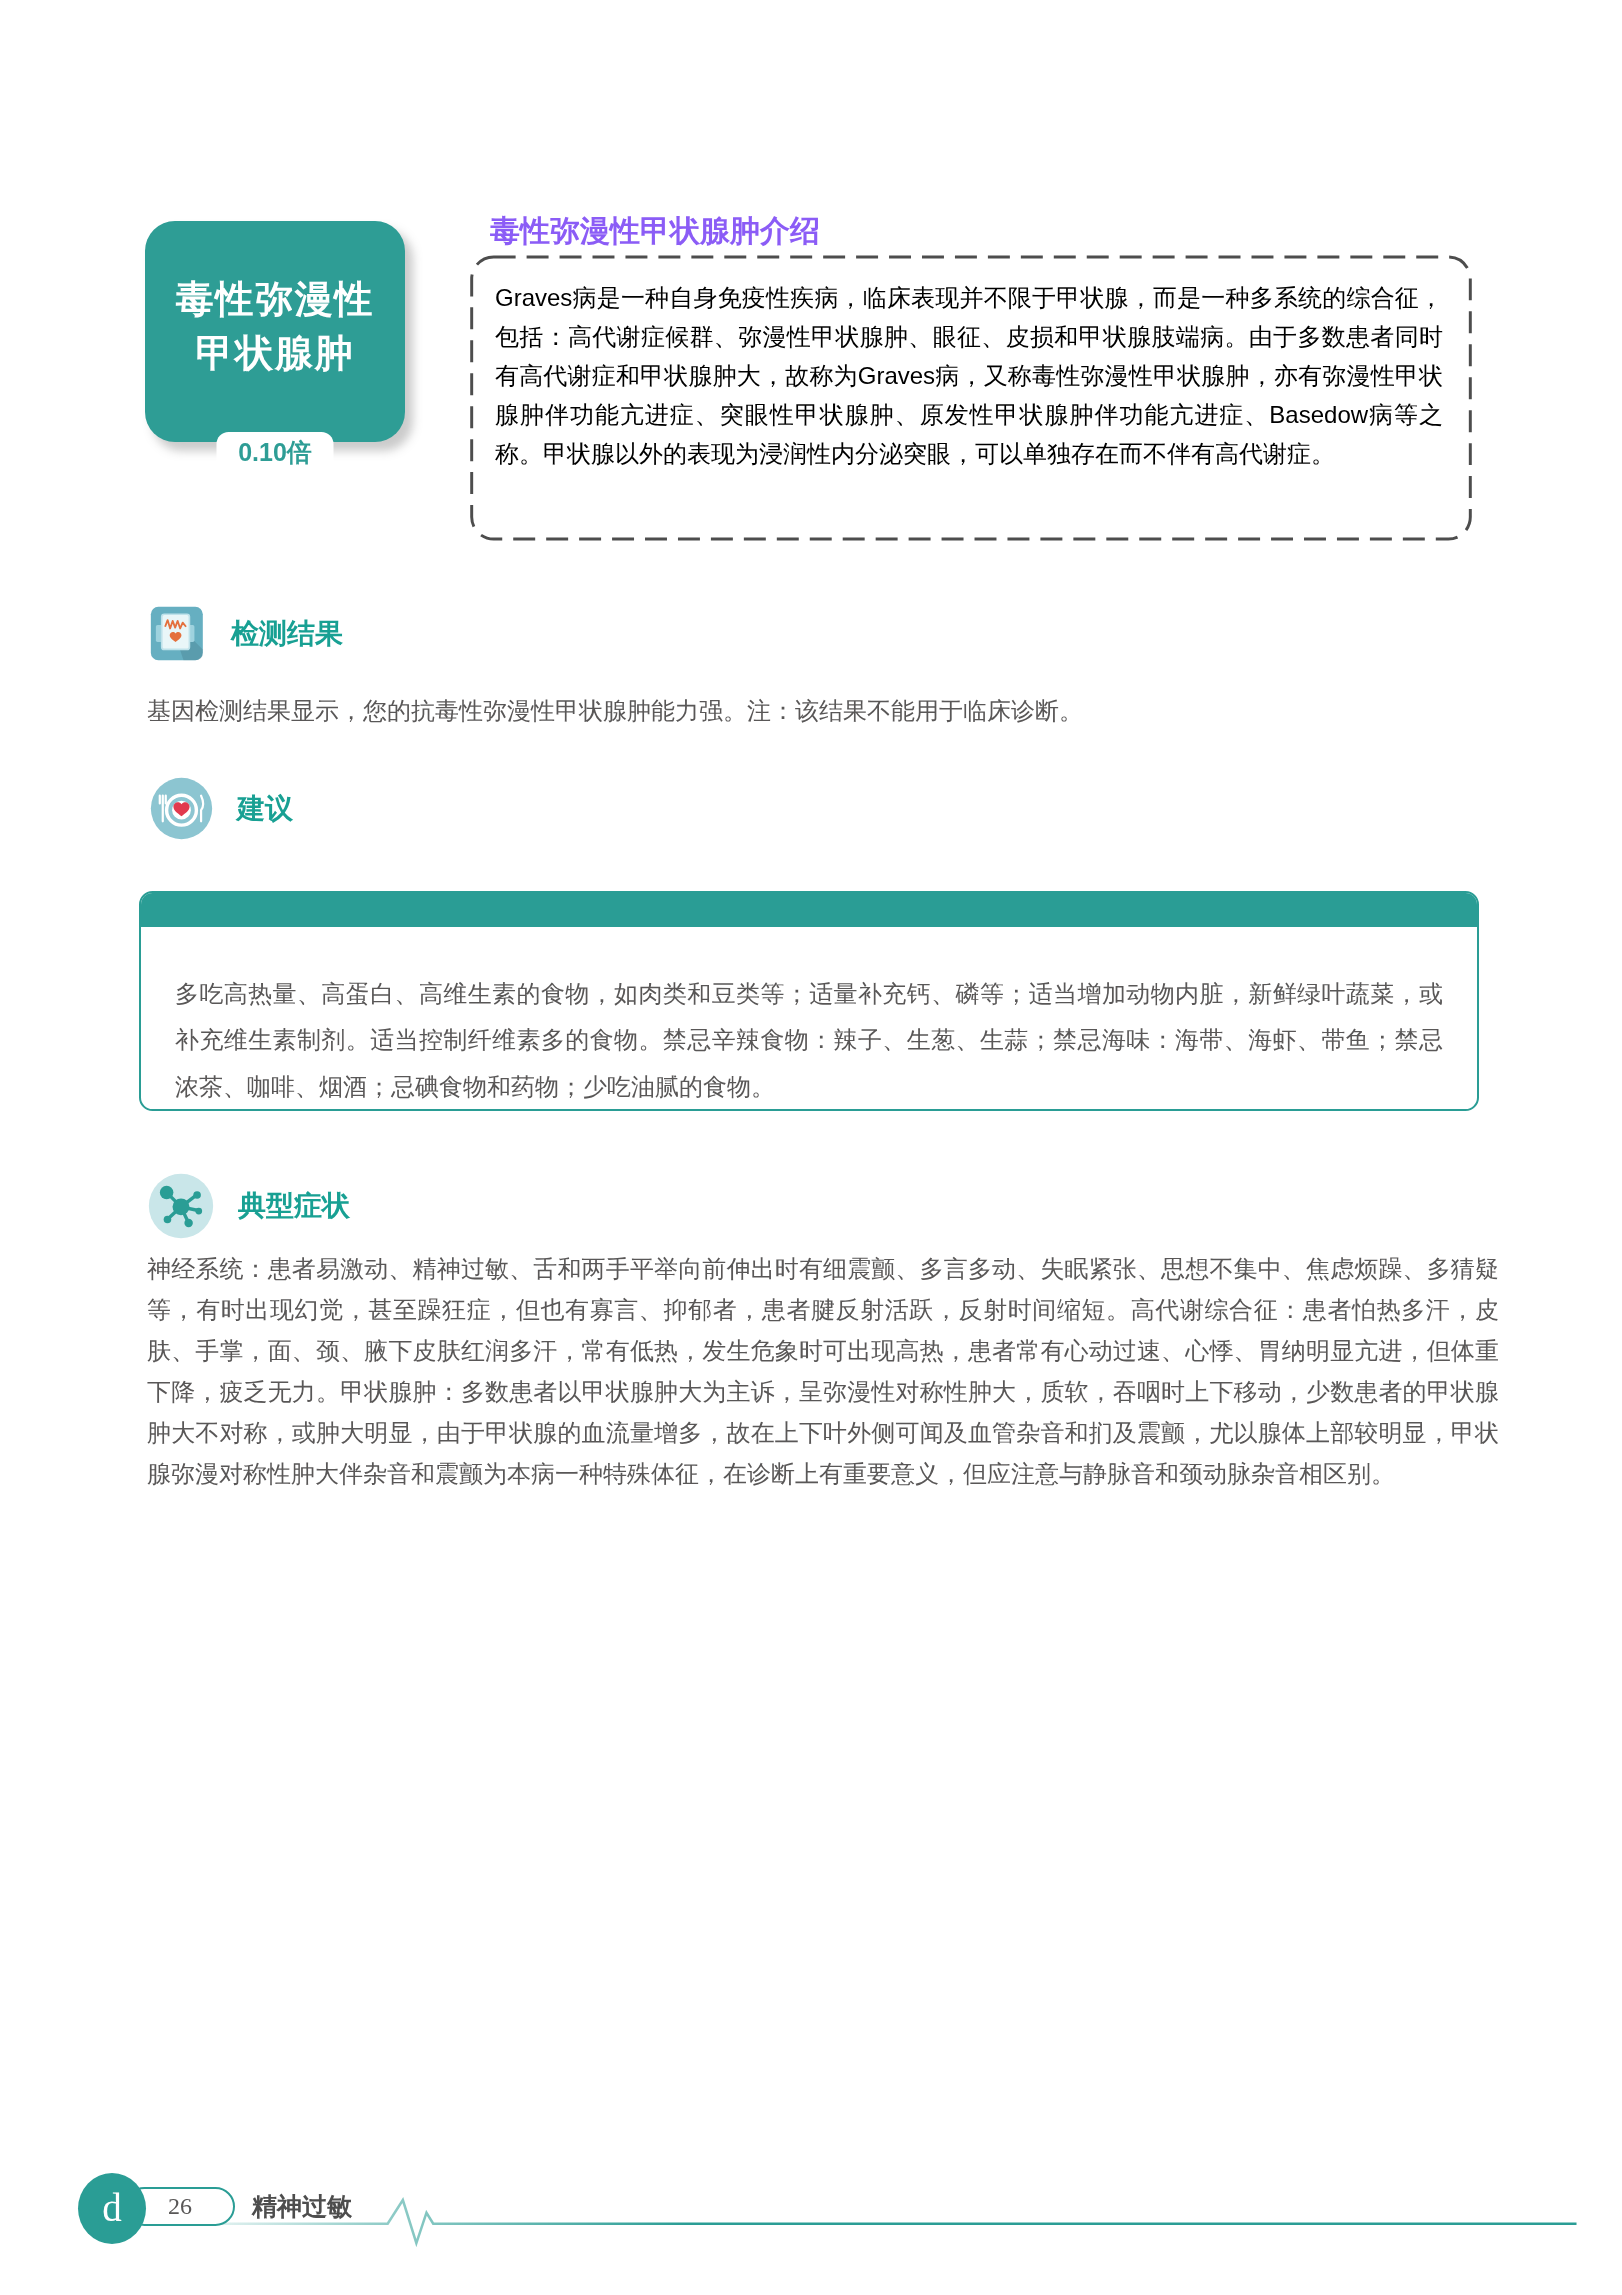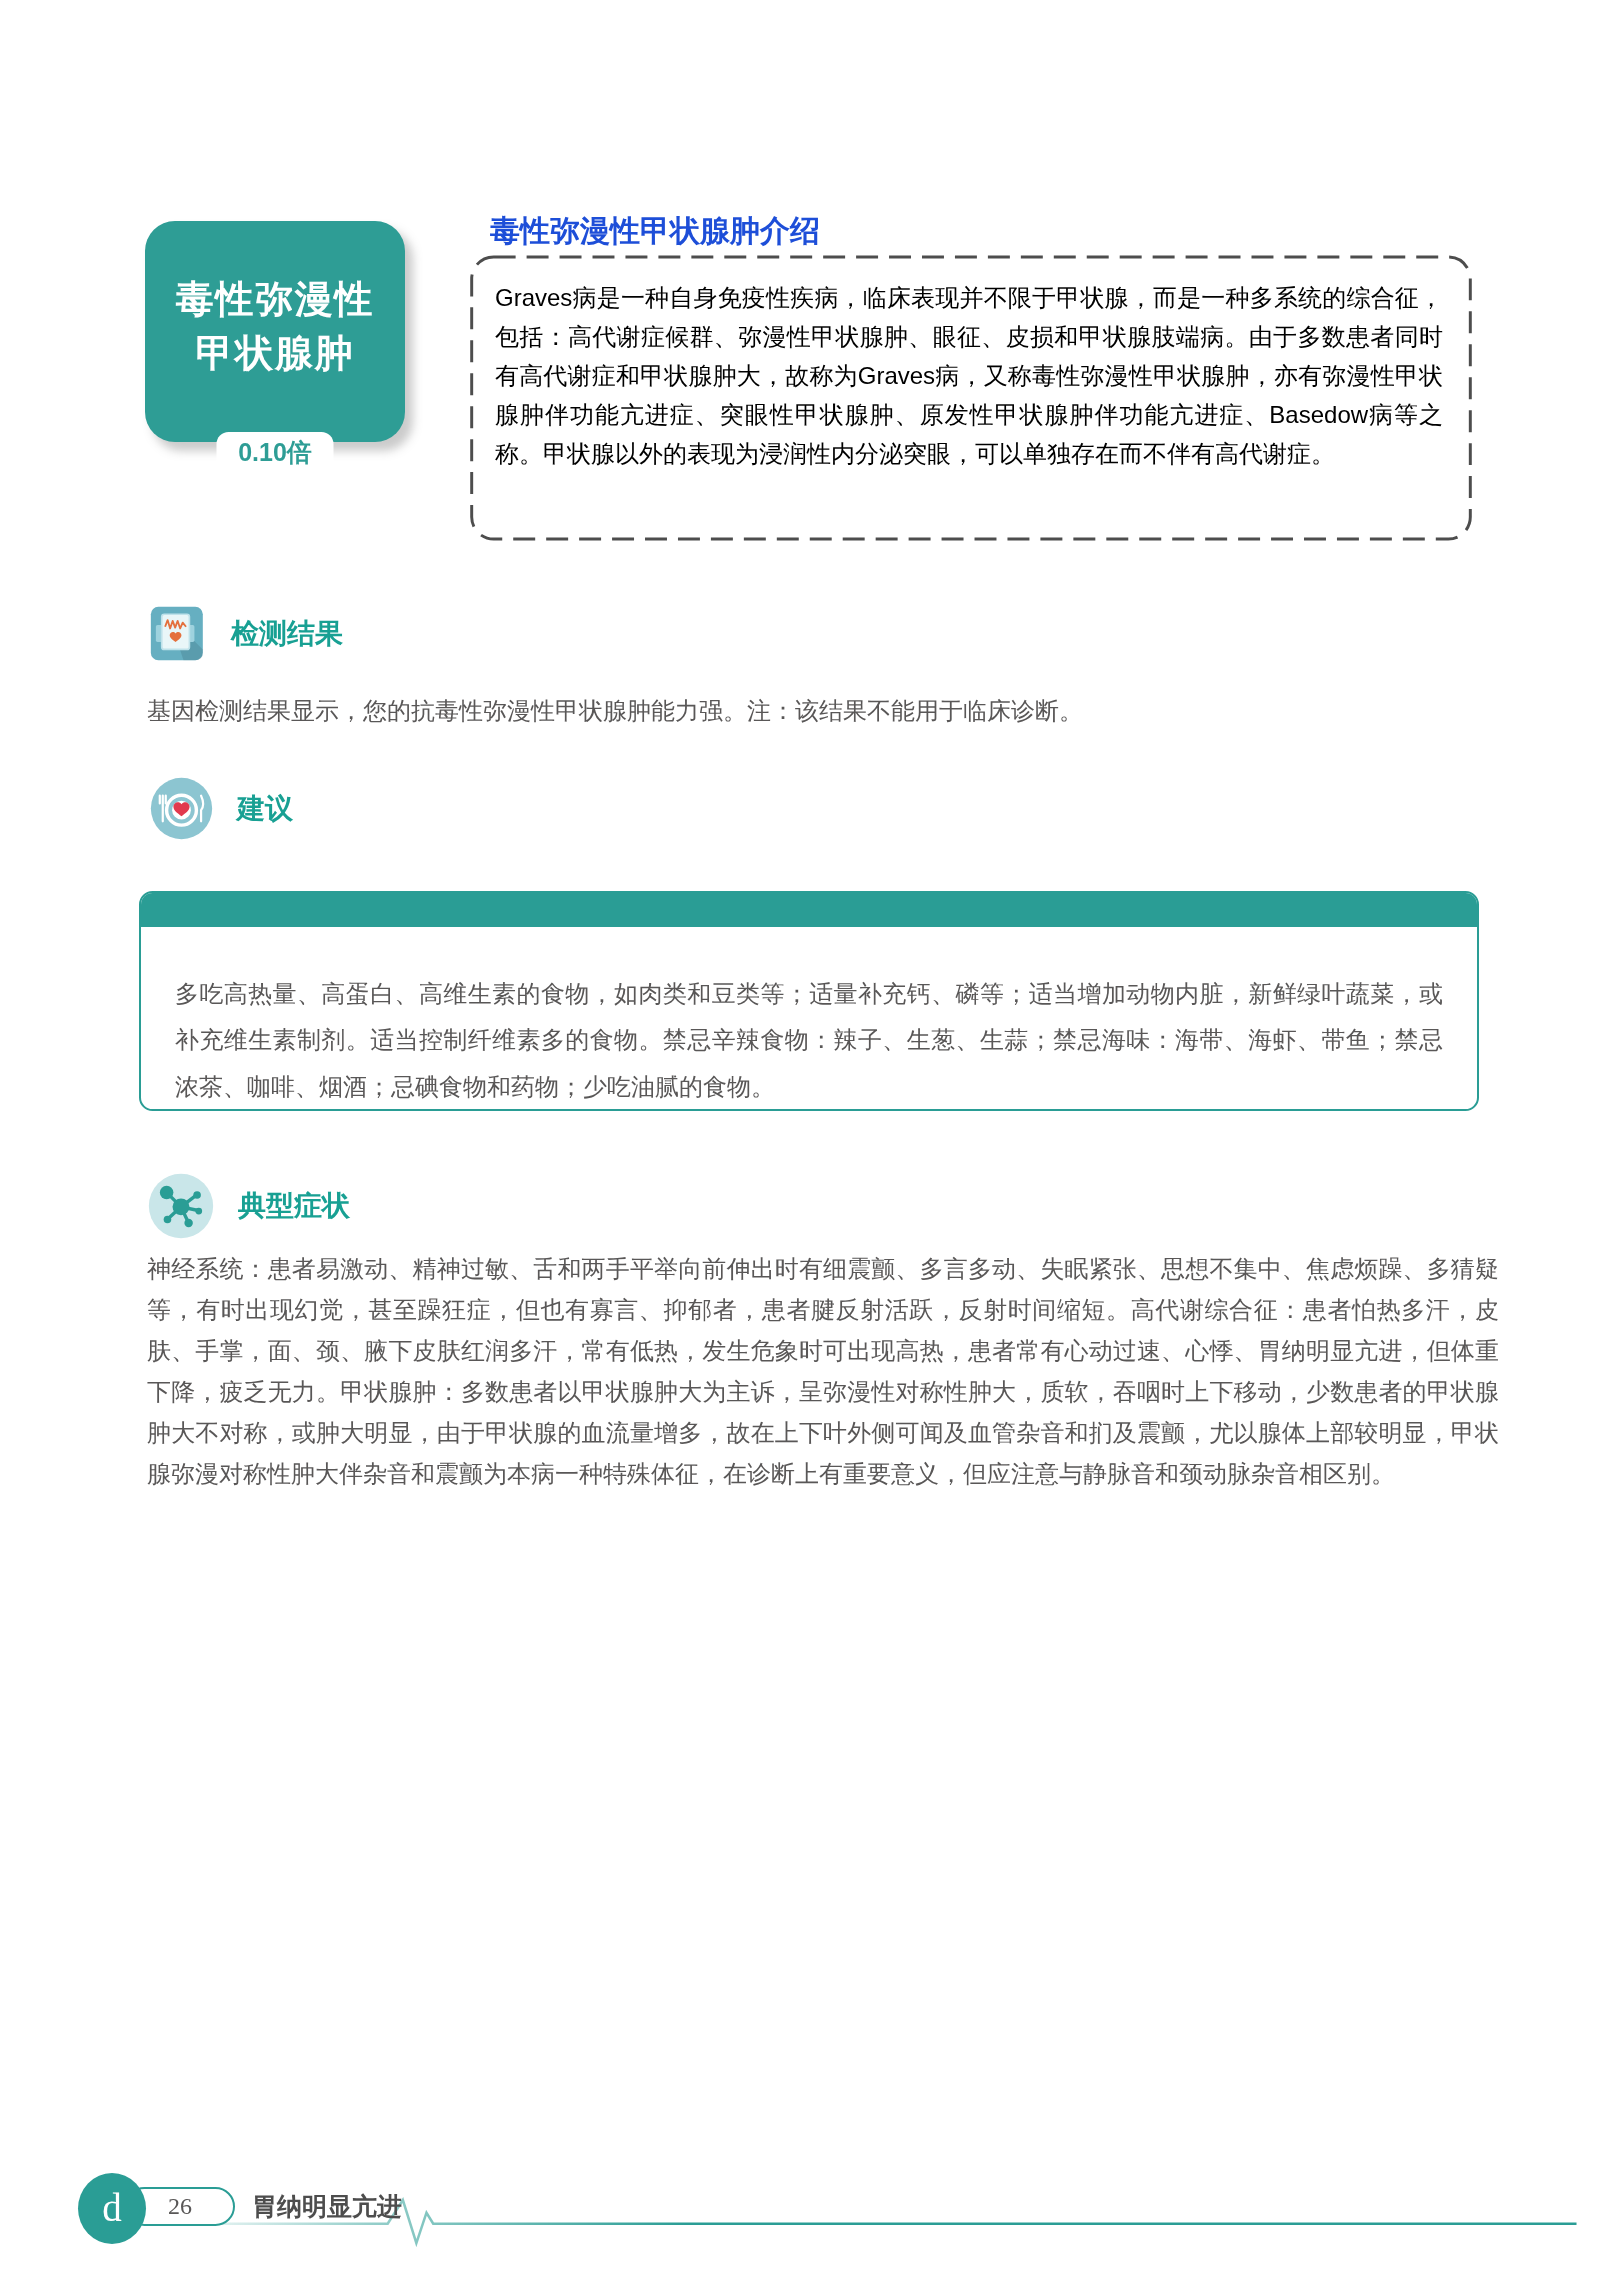--- a/index.html
+++ b/index.html
@@ -11,21 +11,21 @@
     background:#2e9d95;border-radius:30px;box-shadow:7.6px 8.4px 10px rgba(140,140,140,.45);
     color:#fff;text-align:center;}
   .disease-card .card-title{margin-top:52px;font-size:38px;font-weight:bold;
     line-height:1.42;letter-spacing:1.7px;}
   .disease-card .card-badge{position:absolute;left:50%;transform:translateX(-50%);
     top:211px;width:117px;height:41px;background:#fff;border-radius:12px;
     color:#2e9d95;font-size:25px;font-weight:bold;line-height:41px;}
 
   
   .intro-title{position:absolute;left:490px;top:211px;font-size:30px;font-weight:bold;
-    color:#1d4ed8;}
+    color:#8b5cf6;}
   .intro-box{position:absolute;left:470px;top:255px;width:1002px;height:286px;}
   .intro-box svg.dash{position:absolute;left:0;top:0;}
   .intro-box .intro-text{position:absolute;left:25px;top:24px;width:948px;margin:0;
     font-size:24px;line-height:1.62;text-align:justify;color:#000000;}
 
   
   .section-row{position:absolute;display:flex;align-items:center;}
   .section-row .sec-icon{flex:0 0 auto;}
   .section-row .sec-heading{margin-left:24px;font-size:28px;font-weight:bold;color:#18a093;}
   #row-result{left:150px;top:603px;}
@@ -138,16 +138,16 @@
         <stop offset="0" stop-color="#2a9d95" stop-opacity="0.12"></stop>
         <stop offset="0.12" stop-color="#2a9d95" stop-opacity="0.5"></stop>
         <stop offset="0.35" stop-color="#2a9d95"></stop>
         <stop offset="1" stop-color="#2a9d95"></stop>
       </linearGradient>
     </defs>
     <path d="M0,34 H213 L231,6 L247,57 L259,21 L267,34 H1622" fill="none" stroke="url(#ecgGrad)" stroke-width="3"></path>
   </svg>
   <div class="footer-pagepill">26</div>
   <div class="footer-logo">d</div>
-  <div class="footer-label">胃纳明显亢进</div>
+  <div class="footer-label">精神过敏</div>
 
 </div>
 
 
 </body></html>

